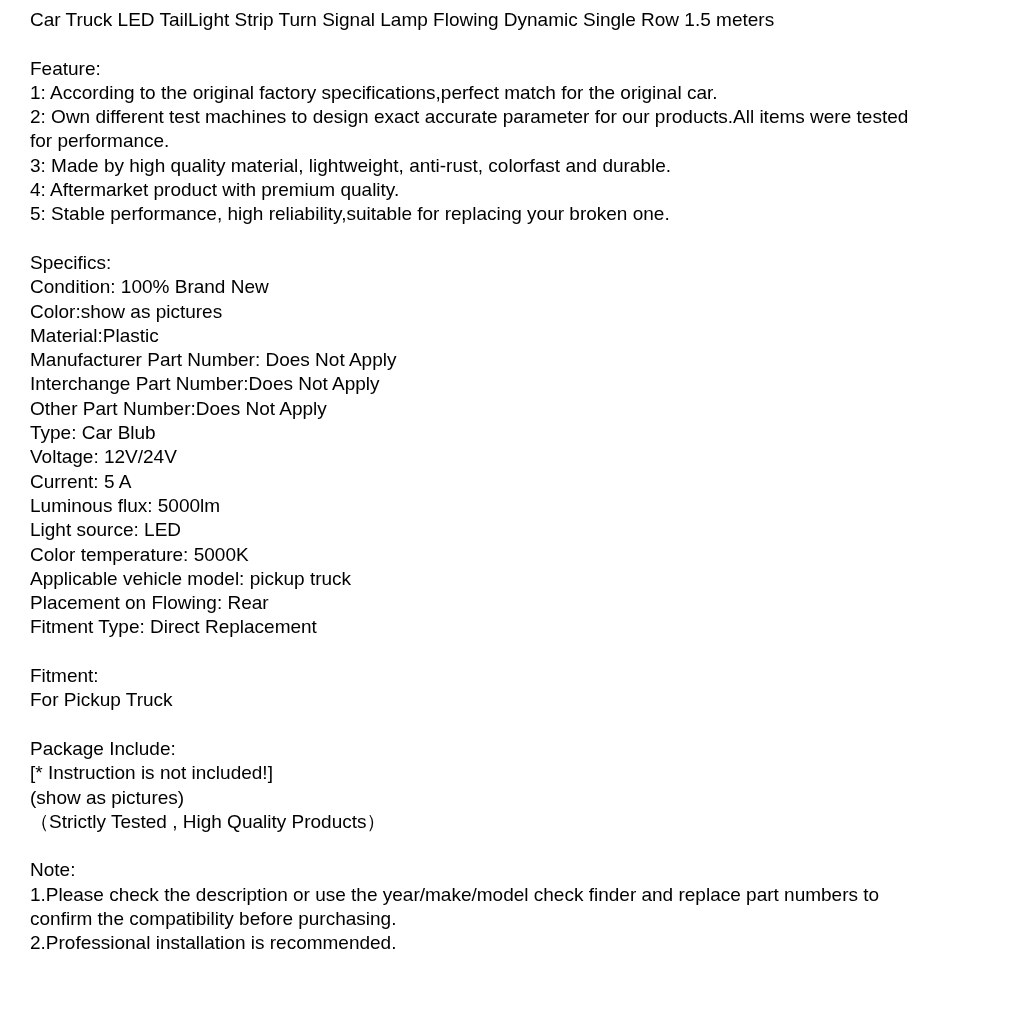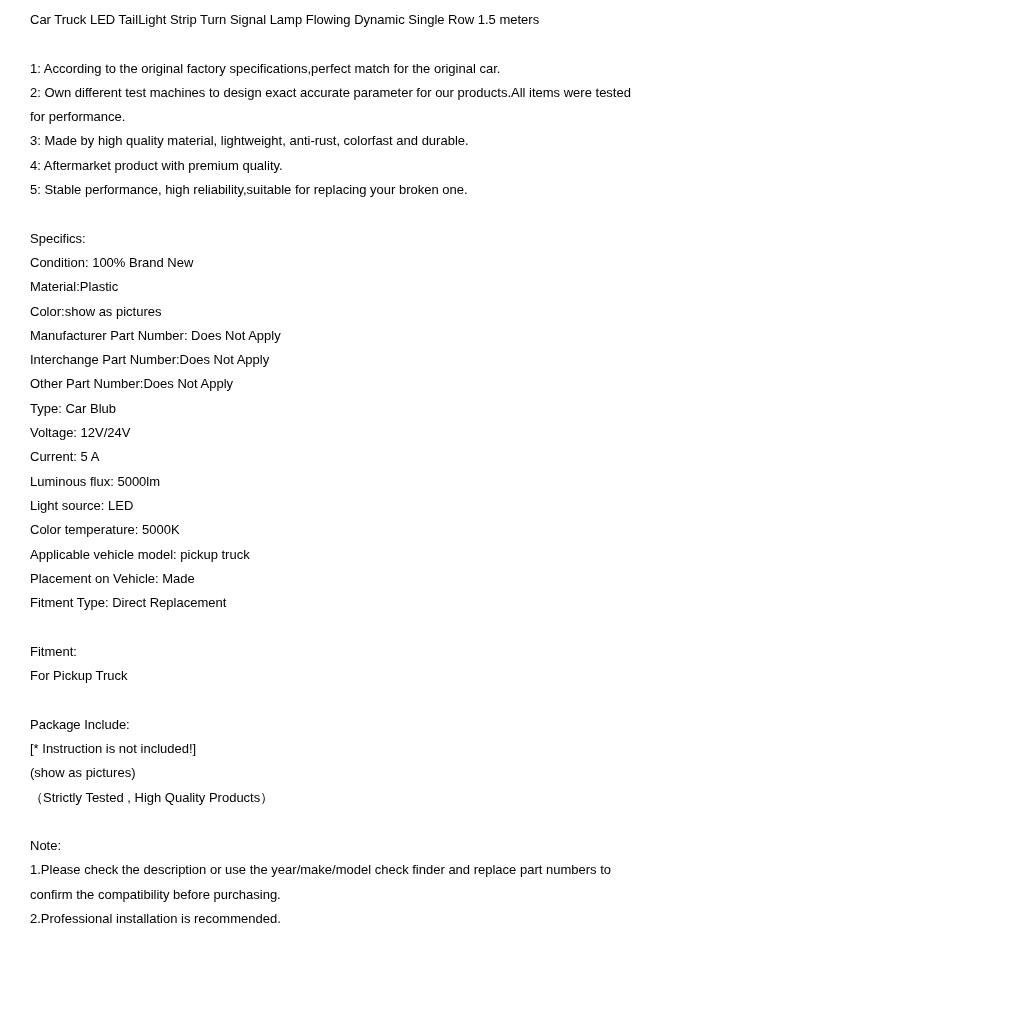--- a/index.html
+++ b/index.html
@@ -12,21 +12,21 @@
     height: 1024px;
     overflow: hidden;
     font-family: "Liberation Sans", sans-serif;
   }
   .doc {
     box-sizing: border-box;
     width: 1024px;
     height: 1024px;
     padding: 8px 20px 0 30px;
     color: #000000;
-    font-size: 13px;
+    font-size: 19px;
     line-height: 24.3px;
     font-weight: 400;
     letter-spacing: 0;
   }
   .block {
     margin: 0 0 24.3px 0;
   }
   .block:last-child {
     margin-bottom: 0;
   }
@@ -37,43 +37,44 @@
 </style>
 </head>
 <body>
 
 <main class="doc">
   <div id="doc-blocks">
       <div class="block">
         <div class="line">Car Truck LED TailLight Strip Turn Signal Lamp Flowing Dynamic Single Row 1.5 meters</div>
       </div>
       <div class="block">
+        <div class="line">Feature:</div>
         <div class="line">1: According to the original factory specifications,perfect match for the original car.</div>
         <div class="line">2: Own different test machines to design exact accurate parameter for our products.All items were tested</div>
         <div class="line">for performance.</div>
         <div class="line">3: Made by high quality material, lightweight, anti-rust, colorfast and durable.</div>
         <div class="line">4: Aftermarket product with premium quality.</div>
         <div class="line">5: Stable performance, high reliability,suitable for replacing your broken one.</div>
       </div>
       <div class="block">
         <div class="line">Specifics:</div>
         <div class="line">Condition: 100% Brand New</div>
+        <div class="line">Color:show as pictures</div>
         <div class="line">Material:Plastic</div>
-        <div class="line">Color:show as pictures</div>
         <div class="line">Manufacturer Part Number: Does Not Apply</div>
         <div class="line">Interchange Part Number:Does Not Apply</div>
         <div class="line">Other Part Number:Does Not Apply</div>
         <div class="line">Type: Car Blub</div>
         <div class="line">Voltage: 12V/24V</div>
         <div class="line">Current: 5 A</div>
         <div class="line">Luminous flux: 5000lm</div>
         <div class="line">Light source: LED</div>
         <div class="line">Color temperature: 5000K</div>
         <div class="line">Applicable vehicle model: pickup truck</div>
-        <div class="line">Placement on Vehicle: Made</div>
+        <div class="line">Placement on Flowing: Rear</div>
         <div class="line">Fitment Type: Direct Replacement</div>
       </div>
       <div class="block">
         <div class="line">Fitment:</div>
         <div class="line">For Pickup Truck</div>
       </div>
       <div class="block">
         <div class="line">Package Include:</div>
         <div class="line">[* Instruction is not included!]</div>
         <div class="line">(show as pictures)</div>

